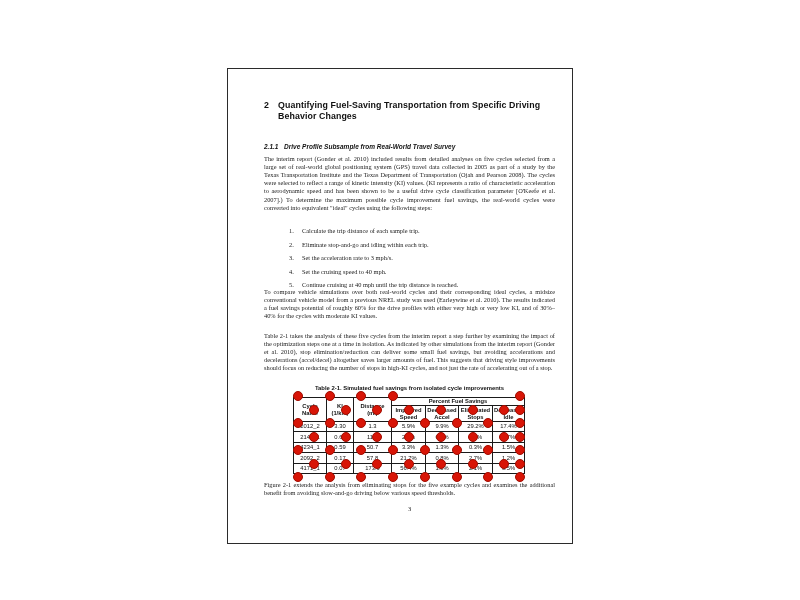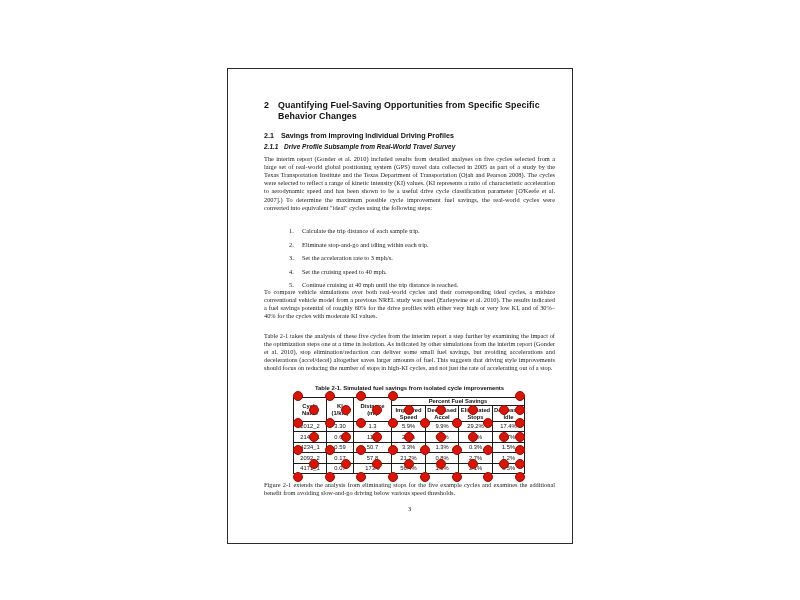--- a/index.html
+++ b/index.html
@@ -65,27 +65,23 @@
   }
 </style>
 </head>
 <body>
 
 <div class="canvas">
   <div class="page">
 
     <div class="h1">
       <span class="num">2</span>
-      <span class="txt">Quantifying Fuel-Saving Opportunities from Specific Specific Behavior Changes</span>
-    </div>
-
-    <div class="h2">
-      <span class="num">2.1</span>
-      <span class="txt">Savings from Improving Individual Driving Profiles</span>
-    </div>
+      <span class="txt">Quantifying Fuel-Saving Transportation from Specific Driving Behavior Changes</span>
+    </div>
+
 
     <div class="h3">
       <span class="num">2.1.1</span>
       <span class="txt">Drive Profile Subsample from Real-World Travel Survey</span>
     </div>
 
     <p class="body" id="p1">The interim report (Gonder et al. 2010) included results from detailed analyses on five cycles selected from a large set of real-world global positioning system (GPS) travel data collected in 2005 as part of a study by the Texas Transportation Institute and the Texas Department of Transportation (Ojah and Pearson 2008). The cycles were selected to reflect a range of kinetic intensity (KI) values. (KI represents a ratio of characteristic acceleration to aerodynamic speed and has been shown to be a useful drive cycle classification parameter [O'Keefe et al. 2007].) To determine the maximum possible cycle improvement fuel savings, the real-world cycles were converted into equivalent "ideal" cycles using the following steps:</p>
 
     <div class="list">
       <div class="li">

